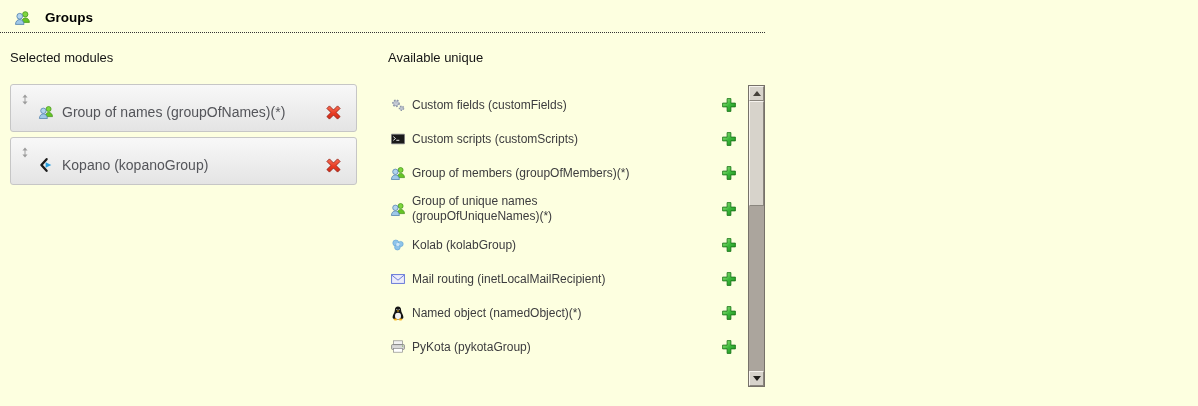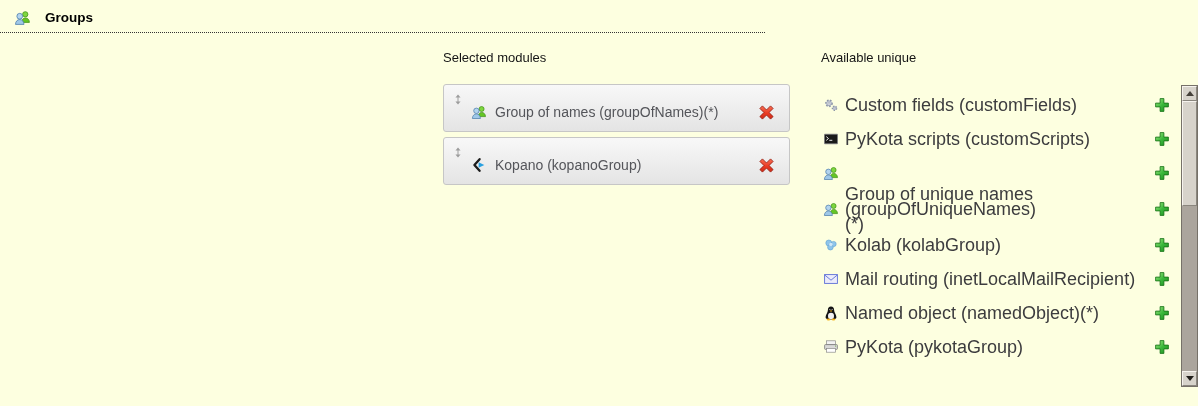--- a/index.html
+++ b/index.html
@@ -15,21 +15,21 @@
   
   .header{
     box-sizing:border-box;width:765px;
     padding:9px 0 6px 14px;
     border-bottom:1px dotted #333;
     display:flex;align-items:center;gap:14px;
   }
   .header .hicon{width:17px;height:17px;flex:none;}
   .header-title{font-weight:bold;font-size:13.5px;color:#000;}
   
-  .cols{display:flex;margin-left:10px;justify-content:flex-end;}
+  .cols{display:flex;margin-left:10px;}
   .col-left{width:347px;flex:none;}
   .col-right{margin-left:31px;width:377px;flex:none;}
   .col-label{margin-top:17px;font-size:13px;color:#141414;}
   
   .selected-list{margin-top:19px;}
   .sel-item{
     position:relative;box-sizing:border-box;
     height:48px;margin-bottom:5px;
     border:1px solid #c6c6c6;border-radius:3px;
     background:linear-gradient(#f8f8f8,#e4e4e4);
@@ -45,21 +45,21 @@
   .btn-icon{width:17px;height:17px;}
   
   .avail-pane{position:relative;margin-top:20px;height:304px;}
   .avail-rows{
     position:absolute;left:0;top:0;right:21px;height:301px;
     padding-top:3px;overflow:hidden;
   }
   .arow{display:flex;align-items:center;height:34px;padding-right:7px;}
   .arow.wrap{height:38px;}
   .arow .mod-icon{margin-left:2px;}
-  .arow .mod-label{margin-left:6px;font-size:18px;color:#3c3c3e;line-height:15px;}
+  .arow .mod-label{margin-left:6px;font-size:12px;color:#3c3c3e;line-height:15px;}
   .arow.wrap .mod-label{max-width:200px;}
   .add-btn{margin-left:auto;}
   .add-btn .btn-icon{width:16px;height:16px;}
   
   .scrollbar{
     position:absolute;right:0;top:0;width:17px;height:302px;
     box-sizing:border-box;background:#aba59d;border:1px solid #767169;
     display:flex;flex-direction:column;
   }
   .sb-btn{
@@ -228,33 +228,34 @@
       <svg class="btn-icon">
                 <use href="#sym-add-plus-icon"></use>
               </svg>
     </button>
   </div>
 
   <div class="arow">
     <svg class="mod-icon">
               <use href="#sym-custom-scripts-icon"></use>
             </svg>
-    <span class="mod-label">PyKota scripts (customScripts)</span>
+    <span class="mod-label">Custom scripts (customScripts)</span>
     <button class="icon-btn add-btn" type="button">
       <svg class="btn-icon">
                 <use href="#sym-add-plus-icon"></use>
               </svg>
     </button>
   </div>
 
 
   <div class="arow">
     <svg class="mod-icon">
               <use href="#sym-group-icon"></use>
             </svg>
+    <span class="mod-label">Group of members (groupOfMembers)(*)</span>
     <button class="icon-btn add-btn" type="button">
       <svg class="btn-icon">
                 <use href="#sym-add-plus-icon"></use>
               </svg>
     </button>
   </div>
 
   <div class="arow wrap">
     <svg class="mod-icon">
               <use href="#sym-group-icon"></use>

